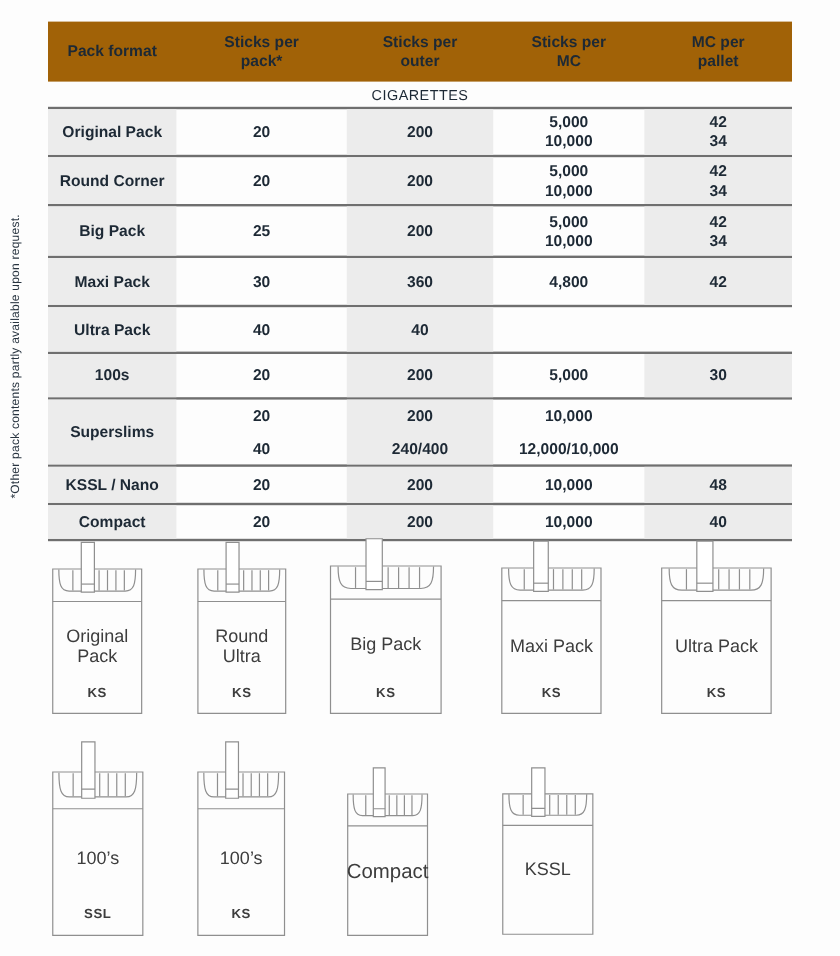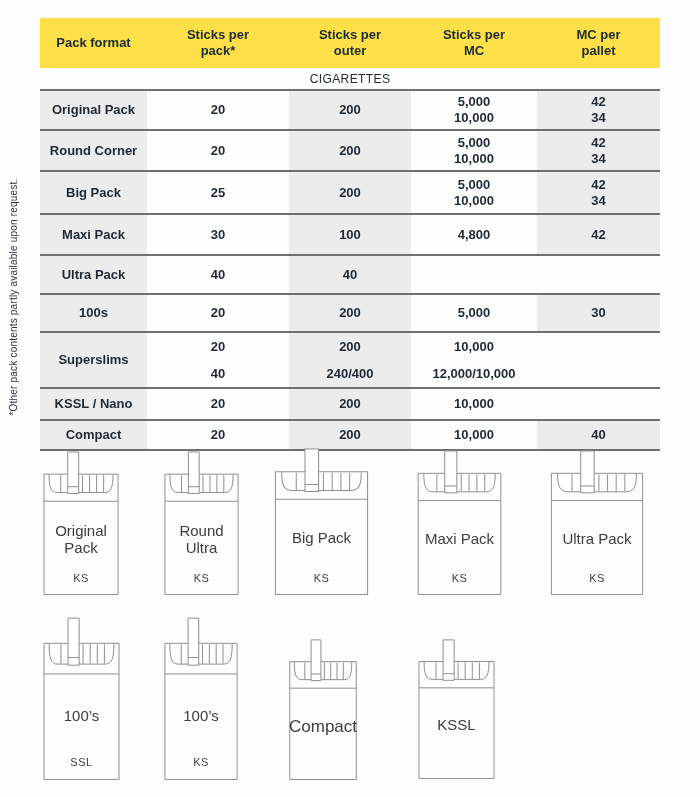--- a/index.html
+++ b/index.html
@@ -11,21 +11,21 @@
   
   .vnote{
     position:absolute;left:-130px;top:290px;width:290px;height:14px;
     transform:rotate(-90deg);transform-origin:center;
     font-size:10px;color:#27333f;text-align:center;letter-spacing:.2px;
   }
 
   
   .spec-table{position:absolute;left:40px;top:18px;width:620px;}
   .grid{display:grid;grid-template-columns:107px 142px 122px 126px 123px;}
-  .thead{background:#fde047;height:50px;}
+  .thead{background:#a16207;height:50px;}
   .thead .hcell{
     display:flex;align-items:center;justify-content:center;text-align:center;
     font-weight:bold;font-size:13px;line-height:16px;white-space:pre-line;
   }
   .sectionband{height:21px;display:flex;align-items:center;justify-content:center;
     font-weight:normal;font-size:12px;letter-spacing:.4px;}
   .trow{border-top:2px solid #6f6f6f;}
   .tbody{border-bottom:2px solid #6f6f6f;}
   .cell{
     display:flex;align-items:center;justify-content:center;text-align:center;
@@ -42,21 +42,21 @@
   .ln{fill:none;stroke:#8f8f8f;stroke-width:1;vector-effect:non-scaling-stroke;}
   .cig{fill:#ffffff;}
   .pack-label{
     position:absolute;left:0;right:0;top:26%;bottom:18%;
     display:flex;align-items:center;justify-content:center;text-align:center;
     white-space:pre-line;font-size:15px;line-height:1.12;color:#3d3d3d;
   }
   .pack-label.small{font-size:17px;}
   .pack-sublabel{
     position:absolute;left:0;right:0;bottom:9%;text-align:center;
-    font-size:11px;color:#3d3d3d;letter-spacing:.5px;
+    font-size:11px;color:#3d3d3d;letter-spacing:.5px;font-weight:bold;
   }
 </style>
 </head>
 <body>
 
 <div class="canvas">
 
   <div class="vnote">*Other pack contents partly available upon request.</div>
 
   <div class="spec-table">
@@ -97,21 +97,21 @@
         <div class="cell">25</div>
         <div class="cell shade">200</div>
         <div class="cell">5,000
 10,000</div>
         <div class="cell shade">42
 34</div>
       </div>
       <div class="grid trow h39">
         <div class="cell shade">Maxi Pack</div>
         <div class="cell">30</div>
-        <div class="cell shade">100</div>
+        <div class="cell shade">360</div>
         <div class="cell">4,800</div>
         <div class="cell shade">42</div>
       </div>
       <div class="grid trow h37">
         <div class="cell shade">Ultra Pack</div>
         <div class="cell">40</div>
         <div class="cell shade">40</div>
       </div>
       <div class="grid trow h36">
         <div class="cell shade">100s</div>
@@ -127,20 +127,21 @@
         <div class="cell shade">200
 240/400</div>
         <div class="cell">10,000
 12,000/10,000</div>
       </div>
       <div class="grid trow h30">
         <div class="cell shade">KSSL / Nano</div>
         <div class="cell">20</div>
         <div class="cell shade">200</div>
         <div class="cell">10,000</div>
+        <div class="cell shade">48</div>
       </div>
       <div class="grid trow h28">
         <div class="cell shade">Compact</div>
         <div class="cell">20</div>
         <div class="cell shade">200</div>
         <div class="cell">10,000</div>
         <div class="cell shade">40</div>
       </div>
     </div>
   </div>

